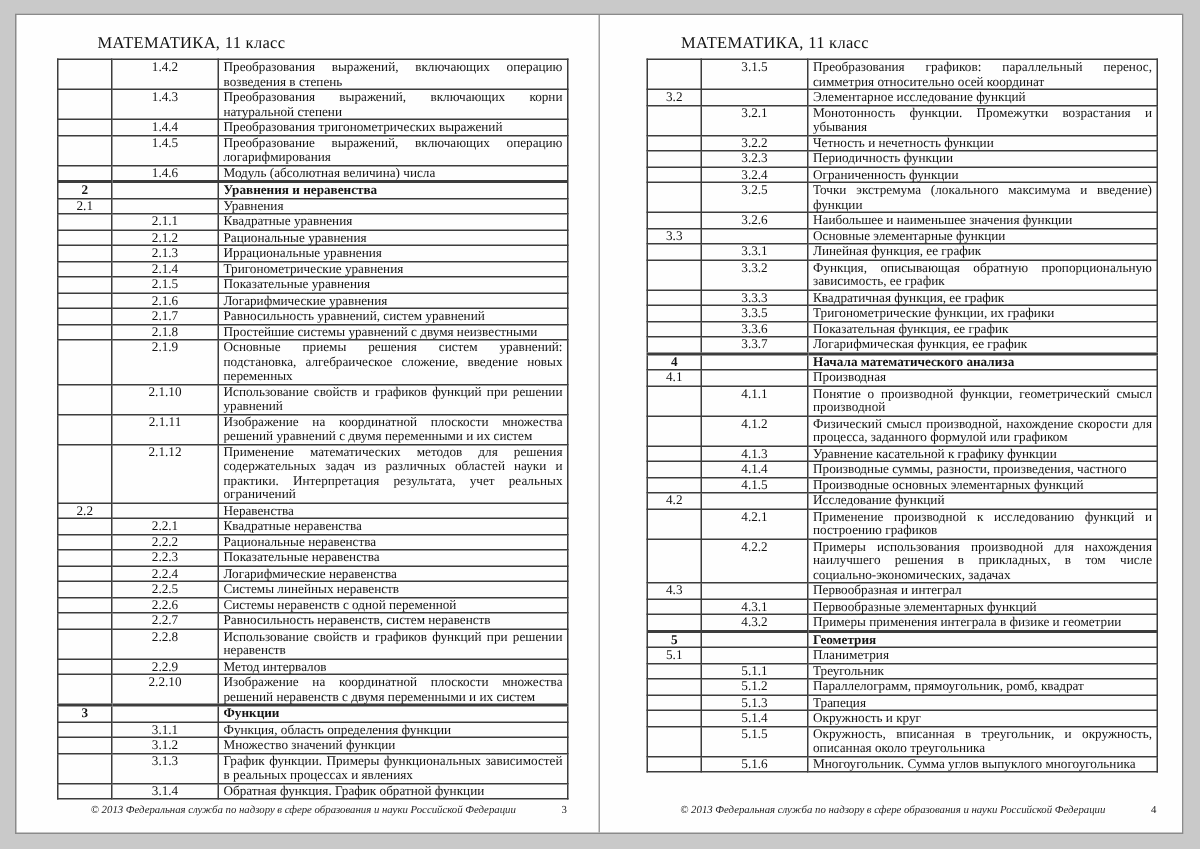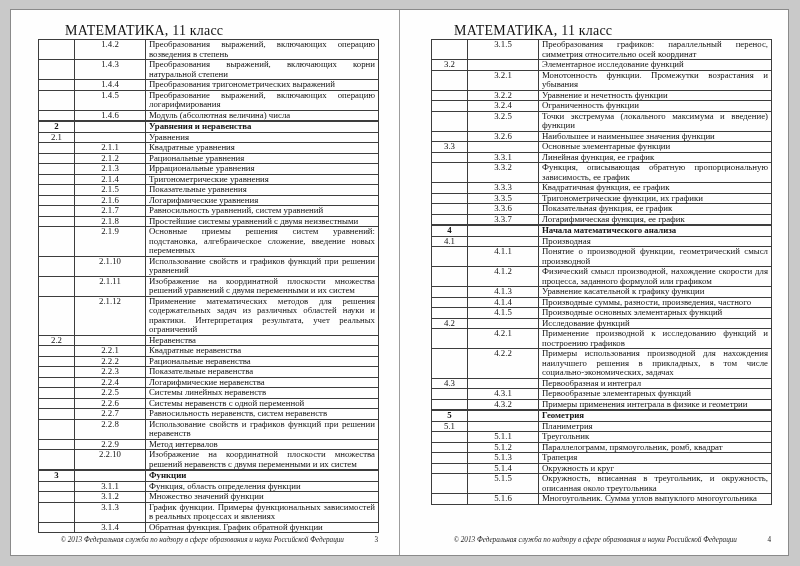--- a/index.html
+++ b/index.html
@@ -12,21 +12,21 @@
   .spread{
     position:absolute;left:10px;top:9px;width:779px;height:547px;
     box-sizing:border-box;background:var(--page-bg,#fff);
     border:1px solid var(--page-border,#8a8a8a);
     display:flex;
   }
   .page{flex:1;position:relative;box-sizing:border-box;}
   .page-left{border-right:1px solid var(--divider,#9c9c9c);}
   .page-header{
     position:absolute;top:13px;left:54px;
-    font-size:14px;letter-spacing:.2px;white-space:nowrap;
+    font-size:11px;letter-spacing:.2px;white-space:nowrap;
   }
   table.toc{
     position:absolute;top:29px;left:27px;width:340px;
     border-collapse:collapse;table-layout:fixed;
     font-size:8.8px;line-height:9.5px;
   }
   .page-right table.toc{left:31px;padding-left:12px;}
   col.c-sec{width:36px;}
   col.c-code{width:71px;}
   col.c-desc{width:233px;}
@@ -264,21 +264,26 @@
             <td class="desc">Элементарное исследование функций</td>
           </tr>
           <tr class="row-item">
             <td class="sec"></td>
             <td class="code">3.2.1</td>
             <td class="desc">Монотонность функции. Промежутки возрастания и убывания</td>
           </tr>
           <tr class="row-item">
             <td class="sec"></td>
             <td class="code">3.2.2</td>
-            <td class="desc">Уравнение и нечетность функции</td>
+            <td class="desc">Четность и нечетность функции</td>
+          </tr>
+          <tr class="row-item">
+            <td class="sec"></td>
+            <td class="code">3.2.3</td>
+            <td class="desc">Периодичность функции</td>
           </tr>
           <tr class="row-item">
             <td class="sec"></td>
             <td class="code">3.2.4</td>
             <td class="desc">Ограниченность функции</td>
           </tr>
           <tr class="row-item">
             <td class="sec"></td>
             <td class="code">3.2.5</td>
             <td class="desc">Точки экстремума (локального максимума и введение) функции</td>

